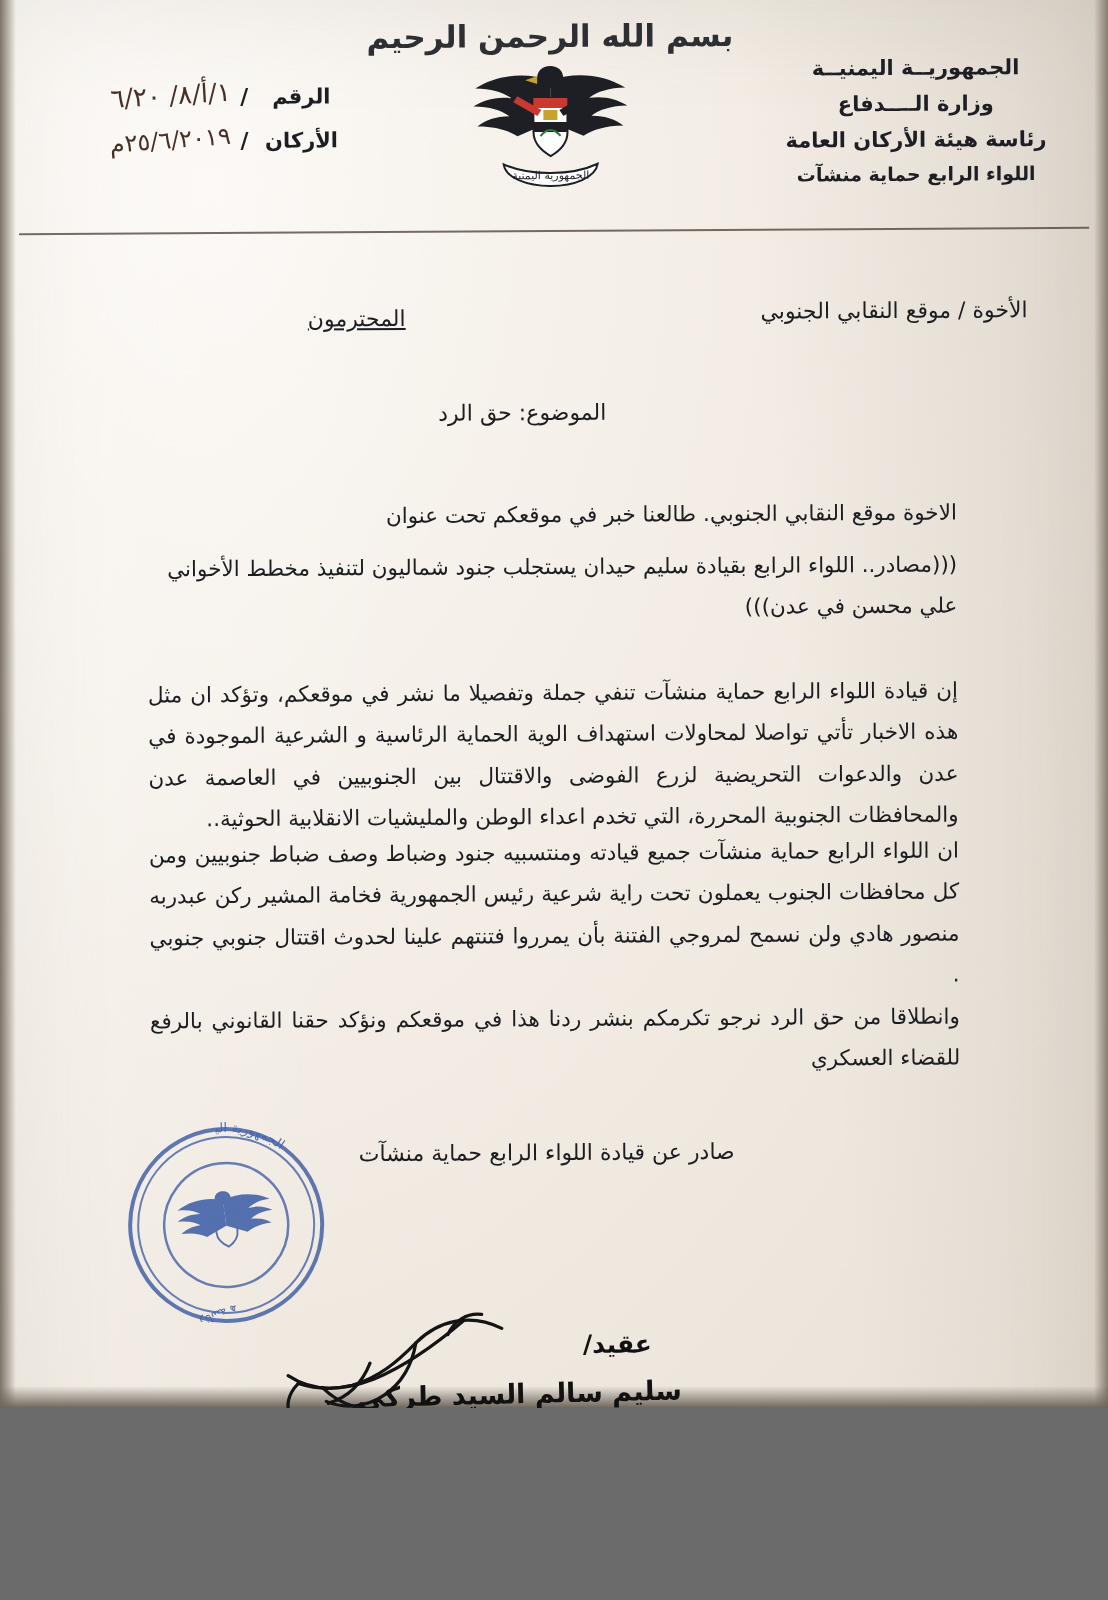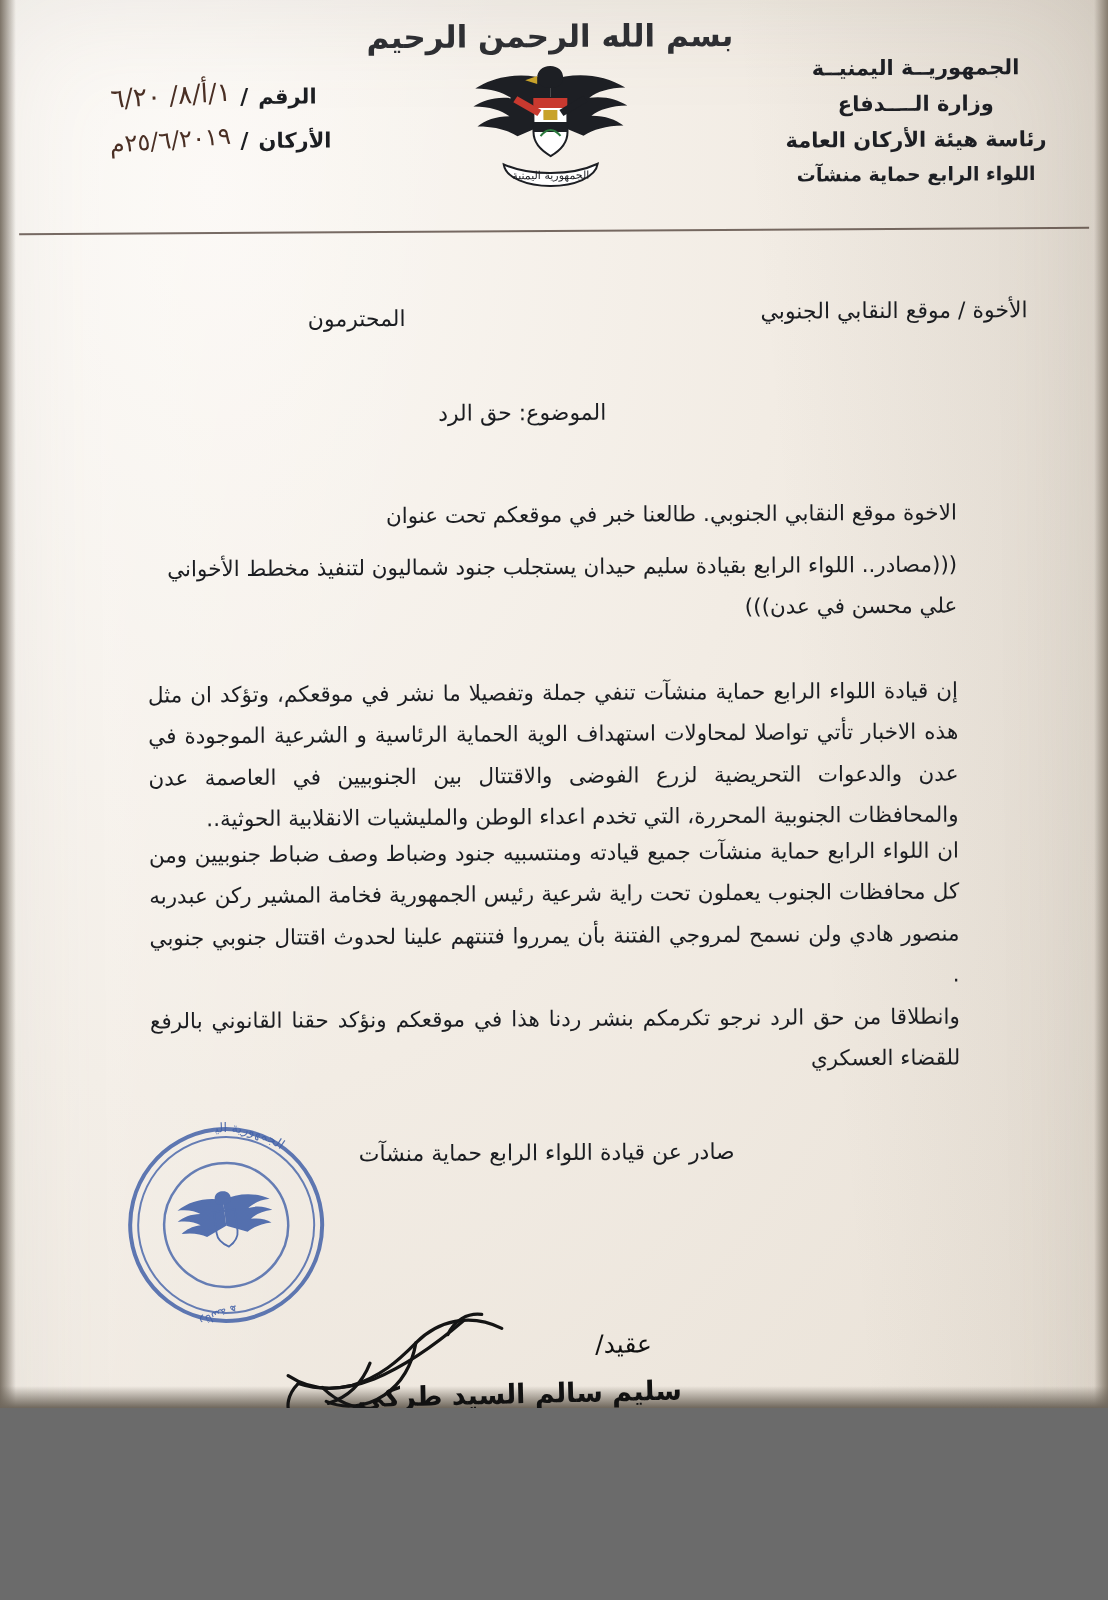--- a/index.html
+++ b/index.html
@@ -109,21 +109,21 @@
     font-family: "DejaVu Sans", sans-serif;
   }
   .refrow {
     display: flex;
     align-items: baseline;
     gap: 10px;
     margin-bottom: 16px;
     font-size: 21px;
     font-weight: bold;
   }
-  .refrow .lbl { min-width: 86px; text-align: left; }
+  .refrow .lbl { min-width: 86px; text-align: center; }
   .refrow .sep { font-size: 22px; }
   .refrow .hand {
     font-family: "DejaVu Serif", serif;
     color: #4a2f24;
     font-size: 26px;
     letter-spacing: 3px;
     transform: rotate(-3deg);
     display: inline-block;
     font-weight: normal;
   }
@@ -148,20 +148,21 @@
     color: #1b1d21;
     font-family: "DejaVu Sans", sans-serif;
   }
   .respect {
     position: absolute;
     top: 305px;
     right: 700px;
     font-size: 22px;
     color: #1b1d21;
     font-family: "DejaVu Sans", sans-serif;
+    text-decoration: underline;
   }
   .subject {
     position: absolute;
     top: 400px;
     right: 0; left: 0;
     text-align: center;
     font-size: 22px;
     color: #1b1d21;
     font-family: "DejaVu Sans", sans-serif;
     padding-right: 60px;
@@ -191,21 +192,21 @@
     font-family: "DejaVu Sans", sans-serif;
     padding-right: 20px;
   }
 
   
   .rank {
     position: absolute;
     top: 1330px;
     right: 460px;
     font-size: 25px;
-    font-weight: normal;
+    font-weight: bold;
     color: #111;
     font-family: "DejaVu Sans", sans-serif;
     letter-spacing: 2px;
   }
   .signer-name {
     position: absolute;
     top: 1378px;
     right: 430px;
     font-size: 27px;
     font-weight: bold;

